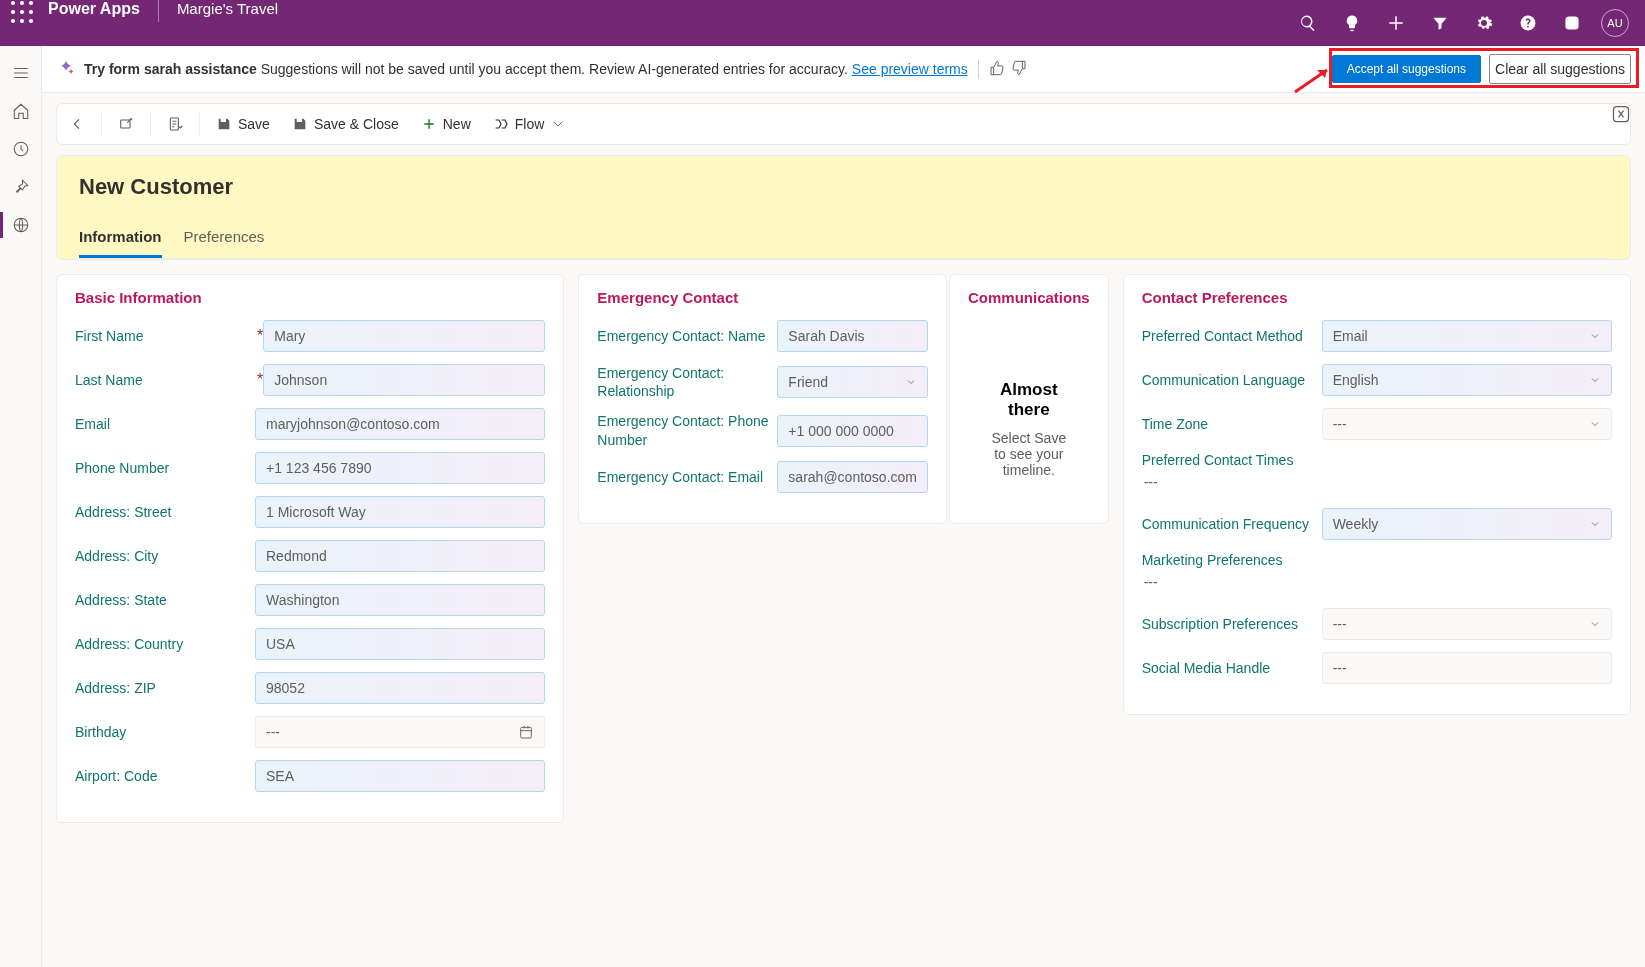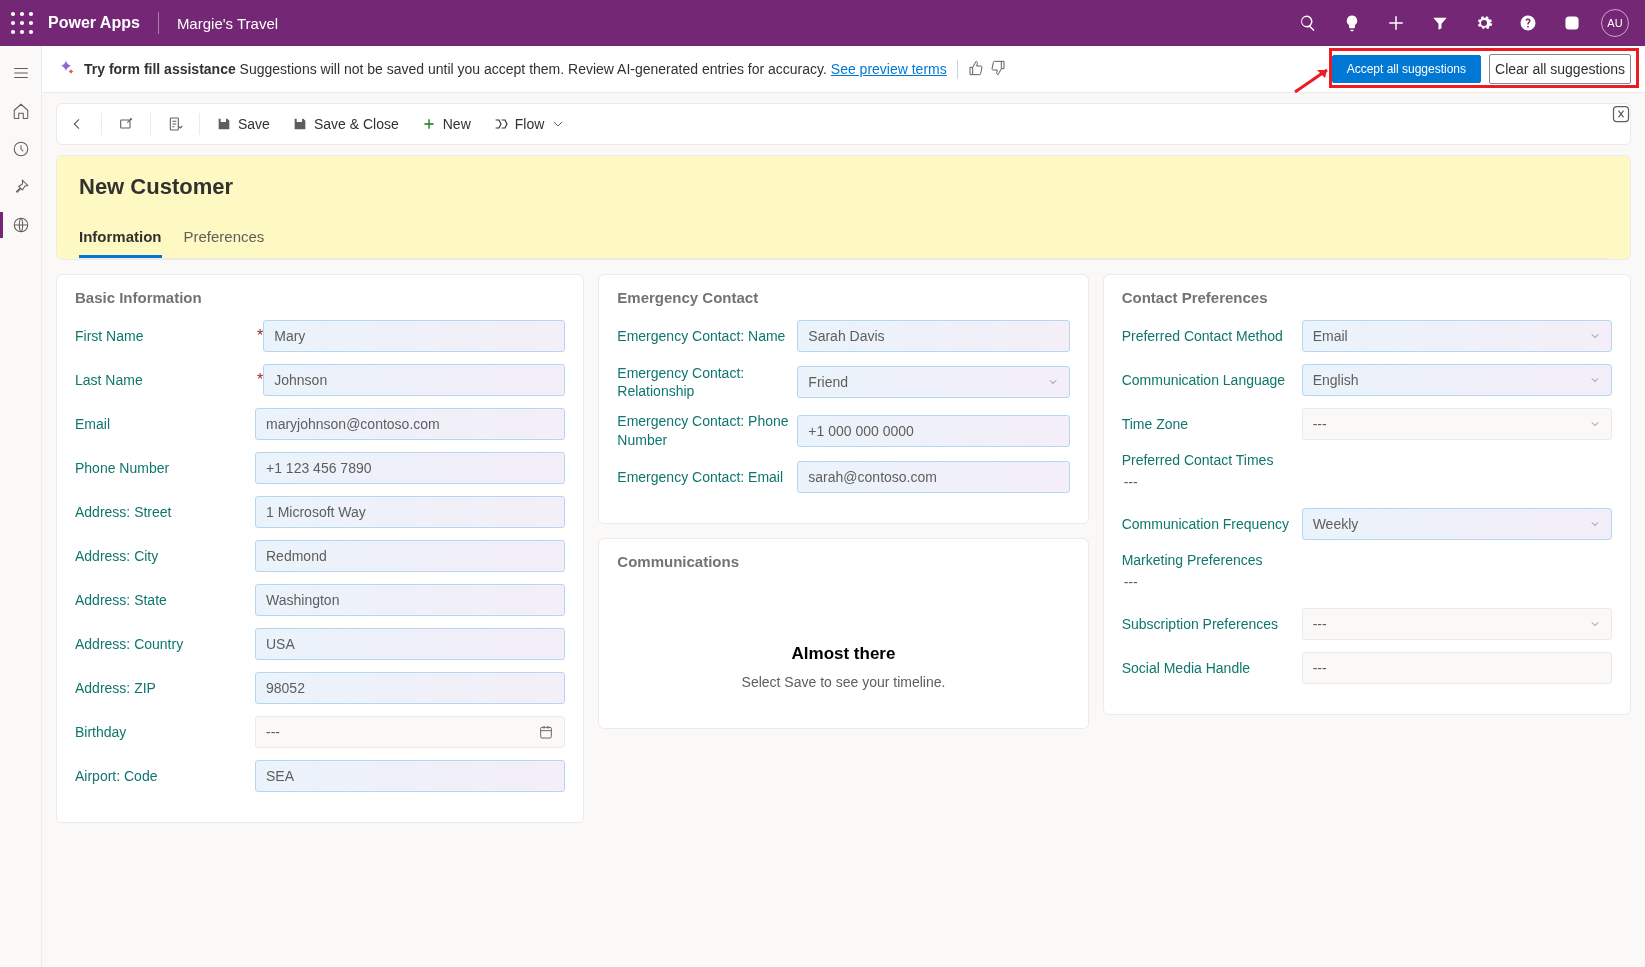--- a/index.html
+++ b/index.html
@@ -1,17 +1,17 @@
 <!DOCTYPE html>
 <html><head>
 <meta charset="utf-8">
 <style>
 *{box-sizing:border-box;margin:0;padding:0;font-family:"Segoe UI",Arial,sans-serif}
 body{background:#faf9f8;overflow:hidden}
-.topbar{height:46px;background:#742774;display:flex;align-items:center;color:#fff;padding:0 10px}
+.topbar{height:46px;background:#742774;display:flex;color:#fff;padding:0 10px}
 .waffle{width:24px;height:24px;display:flex;align-items:center;justify-content:center;margin-right:14px;cursor:pointer}
 .waffle svg{fill:#fff}
 .app-title{font-size:16px;font-weight:600;margin-right:18px}
 .divider-v{width:1px;height:22px;background:rgba(255,255,255,.4);margin-right:18px}
 .env{font-size:15px}
 .top-right{margin-left:auto;display:flex;align-items:center;gap:2px}
 .top-icon{width:42px;height:46px;display:flex;align-items:center;justify-content:center;cursor:pointer}
 .top-icon svg{fill:#fff;width:18px;height:18px}
 .avatar{width:28px;height:28px;border:1px solid rgba(255,255,255,.6);border-radius:50%;display:flex;align-items:center;justify-content:center;font-size:11px;margin:0 6px;cursor:pointer}
 .shell{display:flex;height:calc(100vh - 46px)}
@@ -37,21 +37,21 @@
 .cmd-item svg{width:16px;height:16px}
 .chev{width:12px;height:12px;stroke:#605e5c;fill:none;stroke-width:1.5}
 .page{flex:1;overflow-y:auto;padding:0 14px 14px;margin-top:10px}
 .card{background:#fef9c3;border:1px solid #edebe9;border-radius:6px;padding:18px 22px 0}
 .page-title{font-size:22px;font-weight:600;color:#323130;margin-bottom:28px}
 .tabs{display:flex;gap:22px;border-bottom:1px solid #edebe9}
 .tab{font-size:15px;color:#605e5c;padding:0 0 10px;cursor:pointer;border-bottom:3px solid transparent}
 .tab.active{color:#323130;font-weight:600;border-bottom-color:#0078d4}
 .cols{display:flex;gap:14px;margin-top:14px;align-items:flex-start}
 .panel{flex:1;background:#fff;border:1px solid #edebe9;border-radius:6px;padding:14px 18px 18px}
-.panel h3{font-size:15px;font-weight:600;color:#737373;margin-bottom:14px}
+.panel h3{font-size:15px;font-weight:600;color:#be185d;margin-bottom:14px}
 .fld{display:flex;align-items:center;margin-bottom:12px;min-height:32px}
 .fld label{width:180px;font-size:14px;color:#0f766e;flex-shrink:0}
 .req{color:#a4262c;margin-left:2px}
 .inp{flex:1;height:32px;border:1px solid #b3d6f2;background:linear-gradient(90deg,#eaf3fb 0%,#f4eef8 100%);border-radius:3px;padding:0 10px;font-size:14px;color:#605e5c;display:flex;align-items:center;justify-content:space-between;cursor:text}
 .inp.plain{background:#faf9f8;border:1px solid #edebe9;color:#605e5c}
 .inp .chev{cursor:pointer}
 .dash{color:#605e5c;font-size:14px;padding-left:2px}
 .timeline{text-align:center;padding:60px 20px 20px}
 .timeline h4{font-size:17px;font-weight:600;margin-bottom:10px}
 .timeline p{font-size:14px;color:#605e5c}
@@ -157,21 +157,21 @@
             <defs>
               <linearGradient id="g" x1="0" y1="0" x2="1" y2="1">
                 <stop offset="0" stop-color="#4a9ee8"></stop>
                 <stop offset=".5" stop-color="#9b5fc9"></stop>
                 <stop offset="1" stop-color="#e8673c"></stop>
               </linearGradient>
             </defs>
             <path fill="url(#g)" d="M12 2c1 3 3 5 6 6-3 1-5 3-6 6-1-3-3-5-6-6 3-1 5-3 6-6zm6 10c.5 1.5 1.5 2.5 3 3-1.5.5-2.5 1.5-3 3-.5-1.5-1.5-2.5-3-3 1.5-.5 2.5-1.5 3-3z"></path>
           </svg>
       </div>
-      <span><b>Try form fill assistance</b><span> Suggestions will not be saved until you accept them. Review AI-generated entries for accuracy. </span><a>See preview terms</a></span>
+      <span><b>Try form sarah assistance</b><span> Suggestions will not be saved until you accept them. Review AI-generated entries for accuracy. </span><a>See preview terms</a></span>
       <div class="feedback">
         <span><svg width="16" height="16" viewBox="0 0 24 24" fill="none" stroke="#605e5c" stroke-width="1.5">
               <path d="M7 22V11l5-9c1 0 2 1 2 3l-1 4h6a2 2 0 012 2l-2 9a2 2 0 01-2 2H7zM7 11H3v11h4"></path>
             </svg></span>
         <span><svg width="16" height="16" viewBox="0 0 24 24" fill="none" stroke="#605e5c" stroke-width="1.5">
               <path d="M17 2v11l-5 9c-1 0-2-1-2-3l1-4H5a2 2 0 01-2-2l2-9a2 2 0 012-2h10zM17 13h4V2h-4"></path>
             </svg></span>
       </div>
       <div class="banner-right">
         <button class="btn-primary">Accept all suggestions</button>
@@ -321,21 +321,21 @@
               </div>
             </div>
           <div class="fld">
               <label>Airport: Code</label>
               <div class="inp">
                 <span>SEA</span>
               </div>
             </div>
         </div>
 
-        <div style="flex:1;display:flex;flex-direction:column;gap:14px">
+        <div style="flex:1;display:flex;flex-direction:row;gap:2px">
           <div class="panel">
             <h3>Emergency Contact</h3>
             <div class="fld">
                 <label>Emergency Contact: Name</label>
                 <div class="inp">
                   <span>Sarah Davis</span>
                 </div>
               </div>
             <div class="fld">
                 <label style="line-height:1.3">Emergency Contact: Relationship</label>

